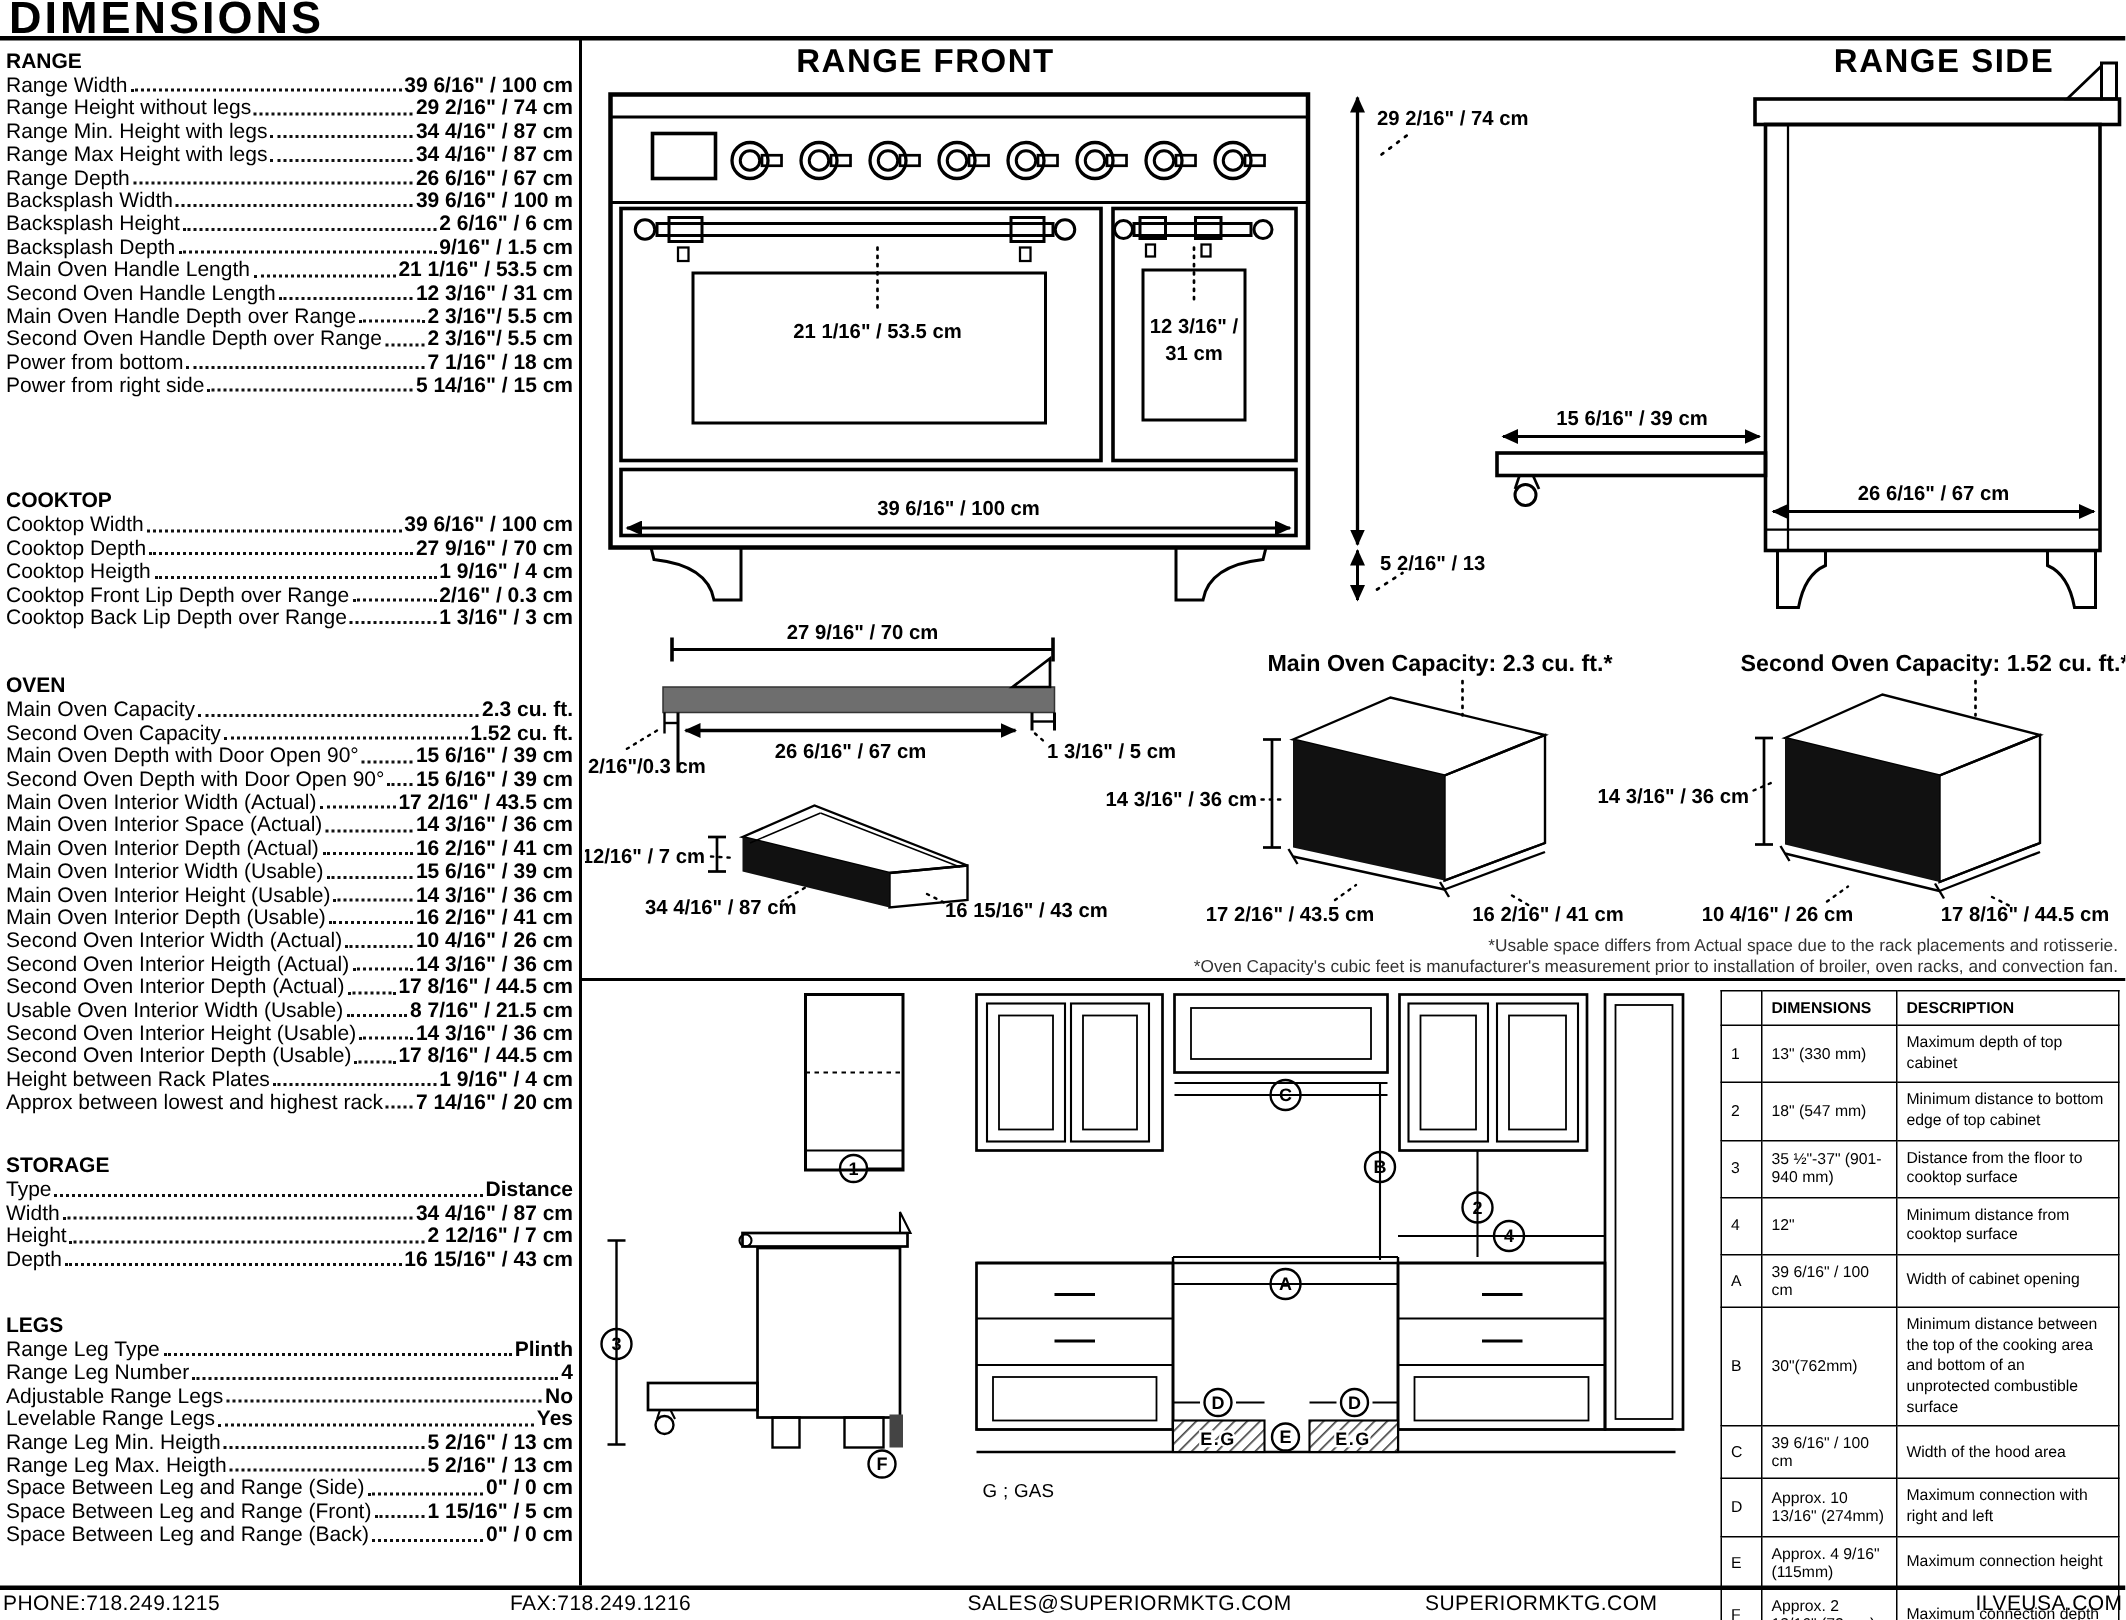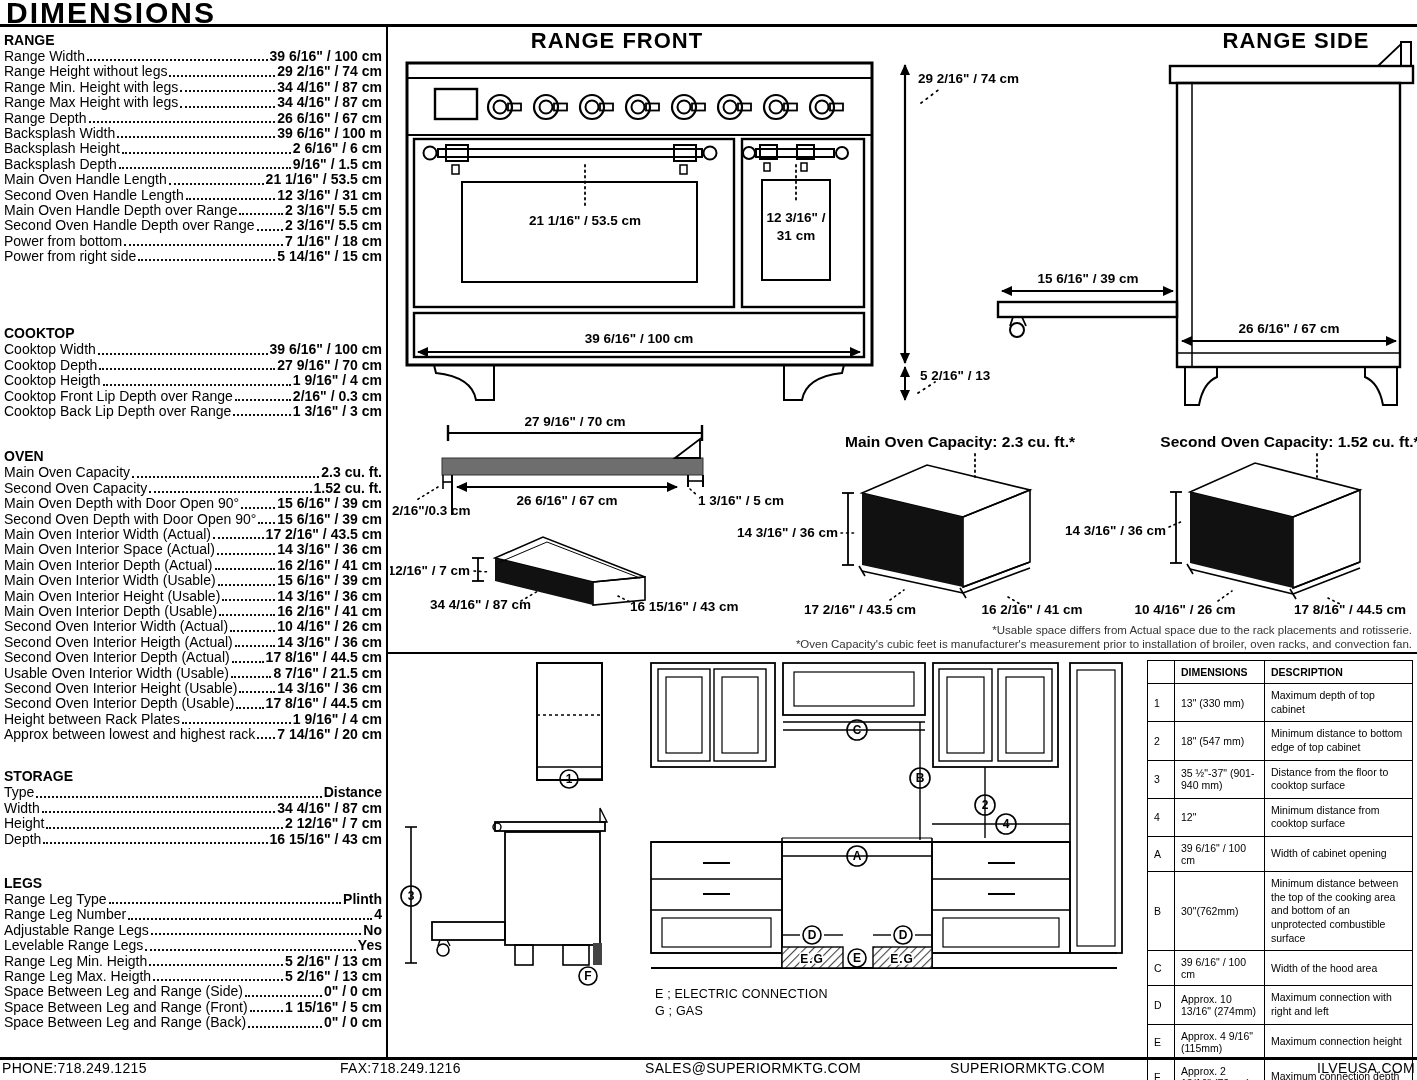--- a/index.html
+++ b/index.html
@@ -670,21 +670,20 @@
     <text class="circ" x="255" y="284" text-anchor="middle">D</text>
   </g>
   <g>
     <circle class="ln" cx="209" cy="303" r="9" stroke-width="1.6" fill="#fff"></circle>
     <text class="circ" x="209" y="307" text-anchor="middle">E</text>
   </g>
 </svg>
 
 <div class="abs install-note">
   <div class="install-legend">
-    <div>E ; ELECTRIC CONNECTION</div>
     <div>G ; GAS</div>
   </div>
 </div>
 
 <div class="abs dim-table-wrap">
   <table class="dims">
     <colgroup>
         <col class="c-key">
         <col class="c-dim">
         <col>

